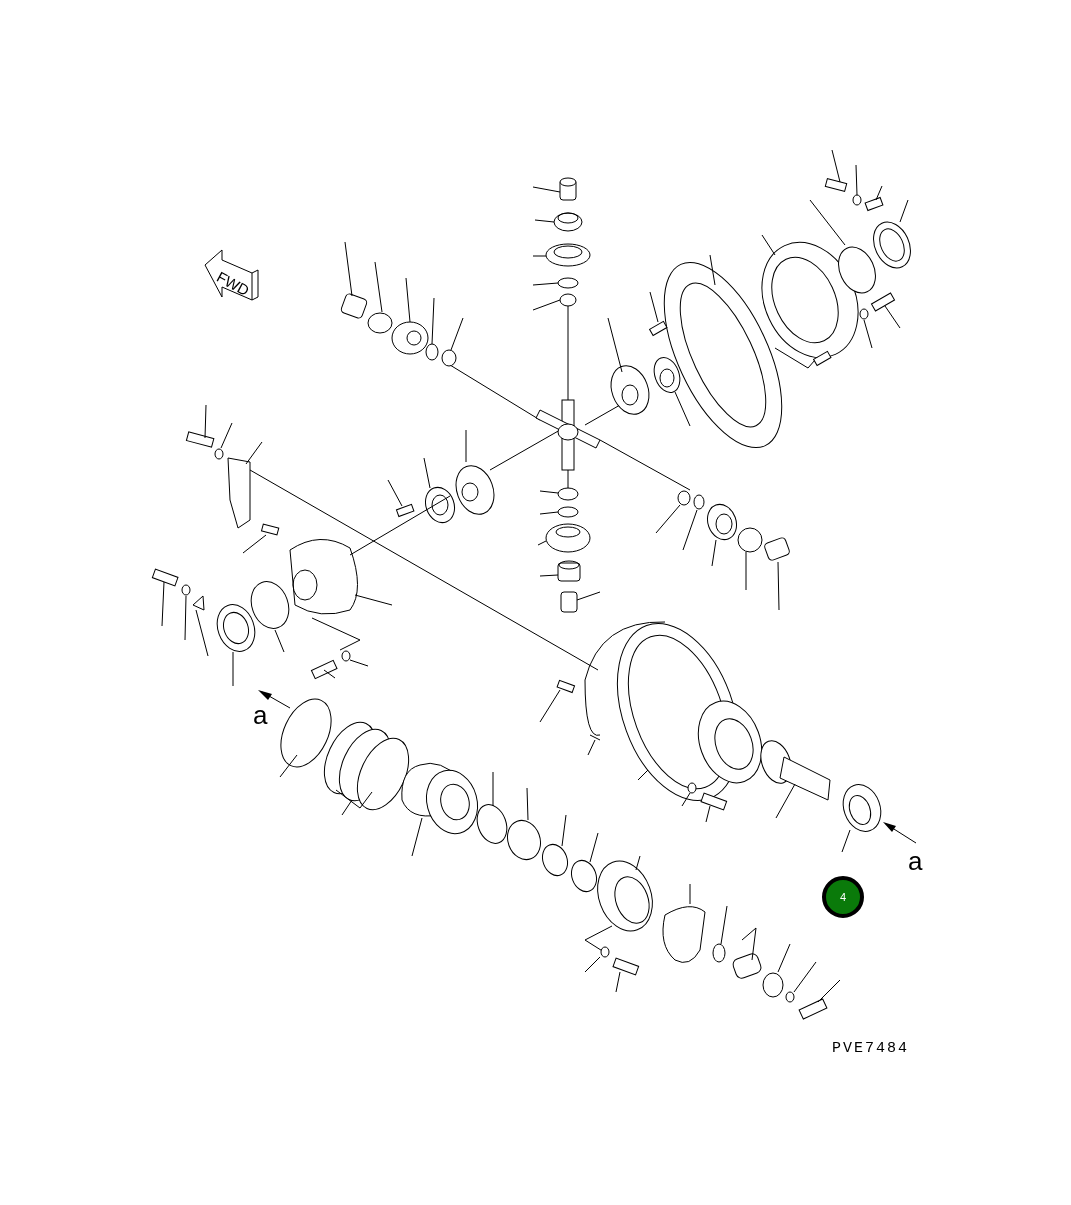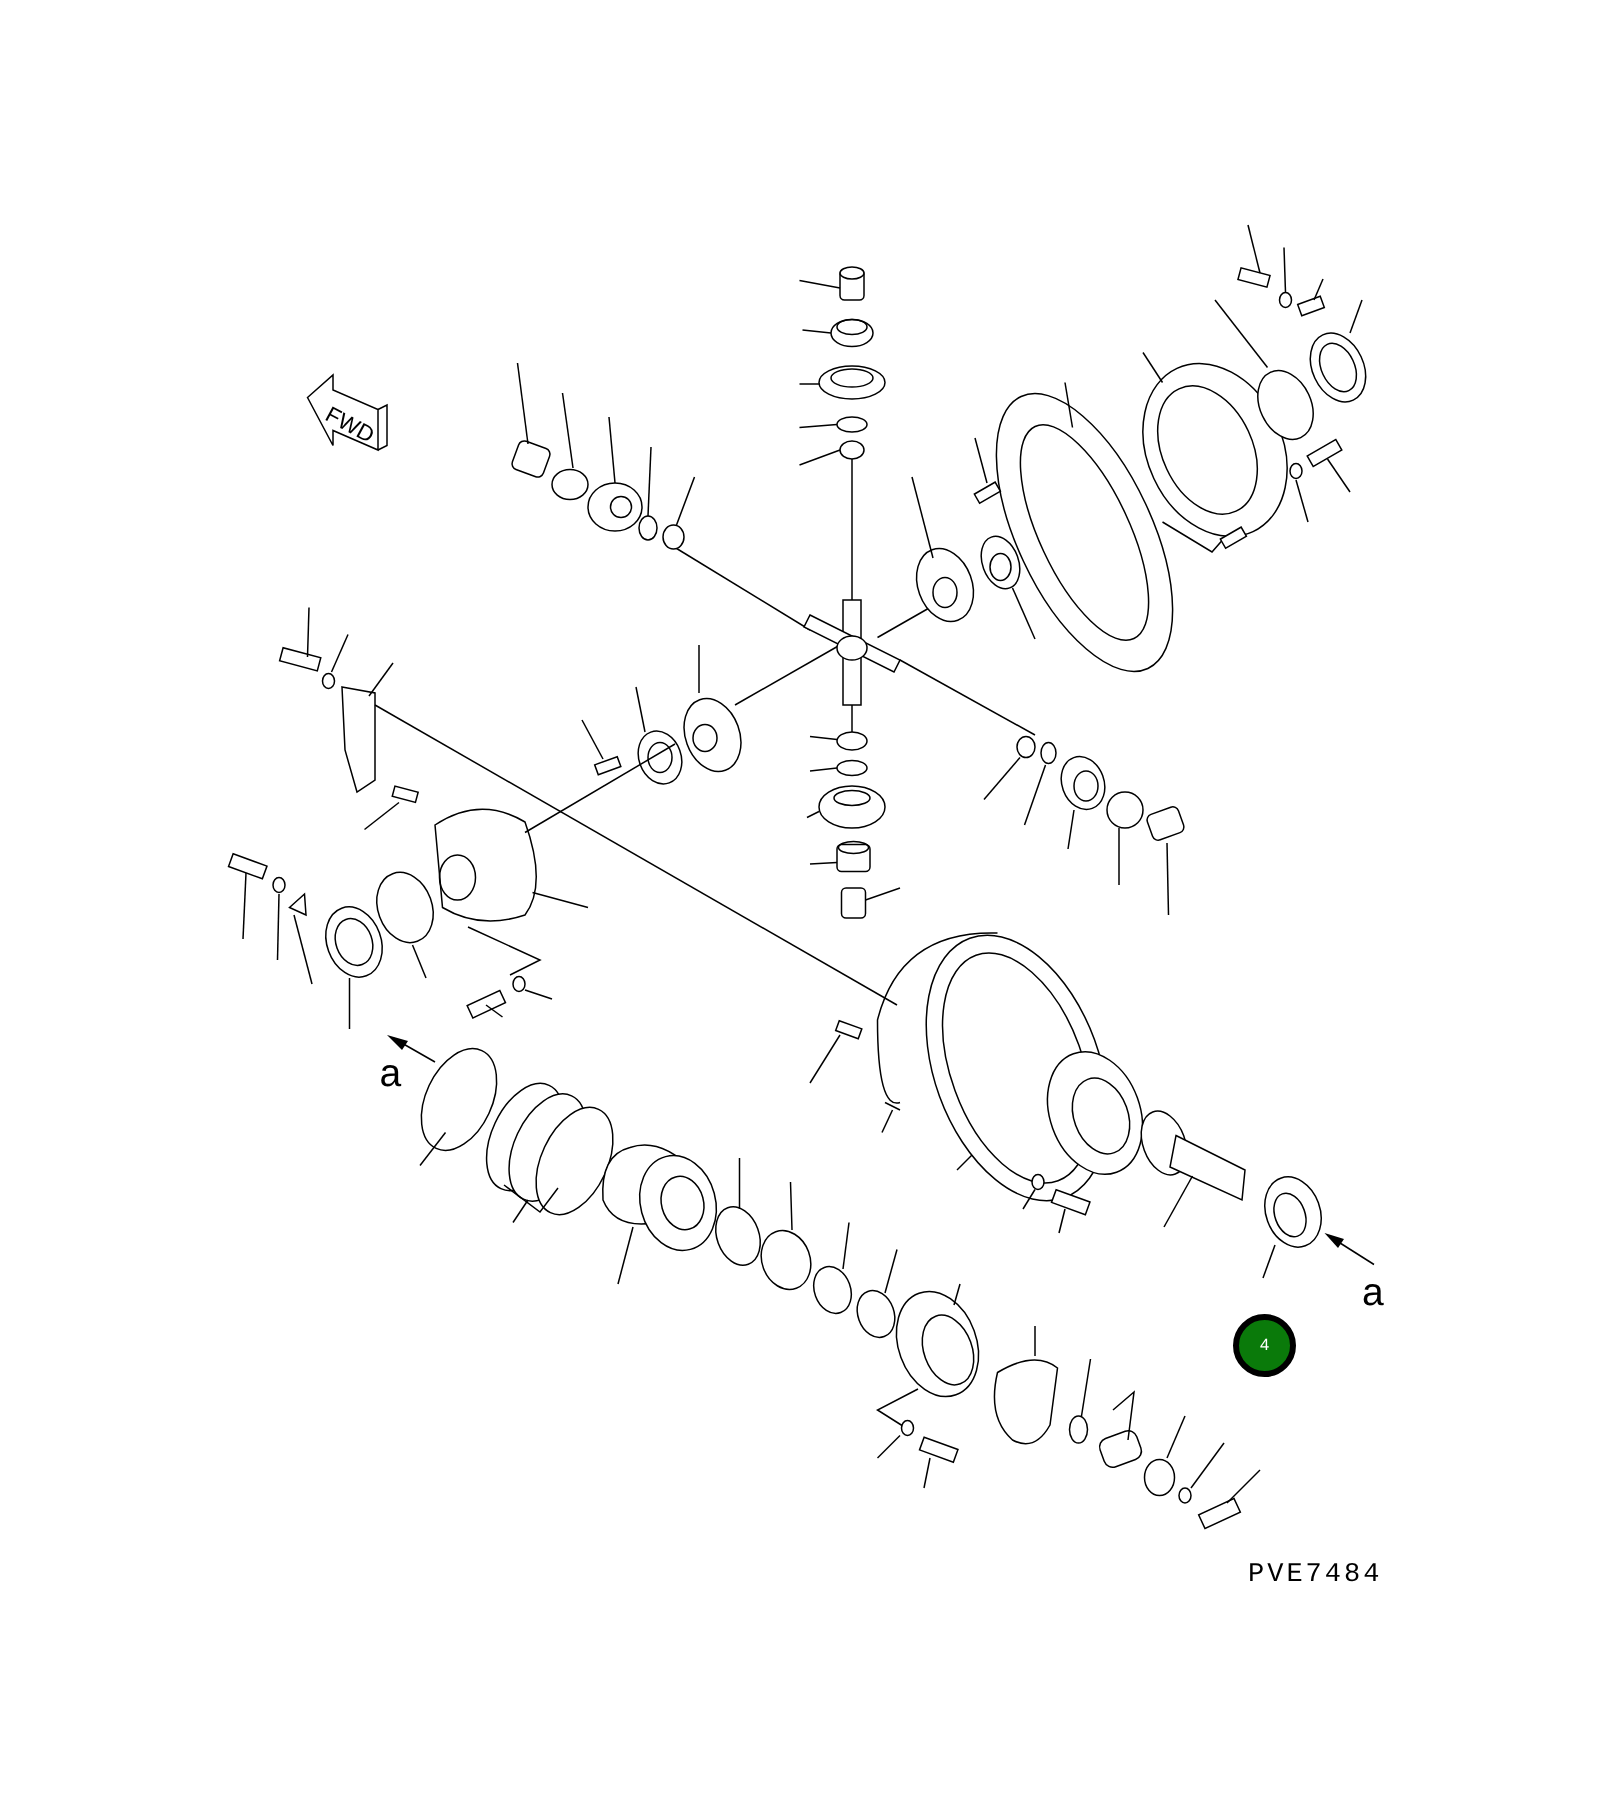--- a/index.html
+++ b/index.html
@@ -2,21 +2,21 @@
 <html><head>
 <meta charset="utf-8">
 <style>
   html, body { margin:0; padding:0; background:#ffffff; }
   body { width:1071px; height:1205px; position:relative; overflow:hidden; font-family:"Liberation Sans", sans-serif; }
   #diagram { position:absolute; left:0; top:0; width:1071px; height:1205px; }
   .ln { stroke:#000; stroke-width:1; fill:none; }
   .pf { stroke:#000; stroke-width:1; fill:#fff; }
   .lbl { position:absolute; font-family:"Liberation Sans", sans-serif; color:#000; }
   .letter-a { font-size:26px; font-weight:normal; }
-  .code { font-family:"Liberation Mono", monospace; font-size:18px; letter-spacing:2px; }
+  .code { font-family:"Liberation Mono", monospace; font-size:15px; letter-spacing:2px; }
   .fwd-text { font-family:"Liberation Sans", sans-serif; font-size:15px; }
   .badge {
     position:absolute; width:34px; height:34px; border-radius:50%;
     background:#0a7a0a; border:4px solid #000; color:#fff;
     font-family:"Liberation Sans", sans-serif; font-size:11px;
     display:flex; align-items:center; justify-content:center; box-sizing:content-box;
     cursor:pointer;
   }
 </style>
 </head>

